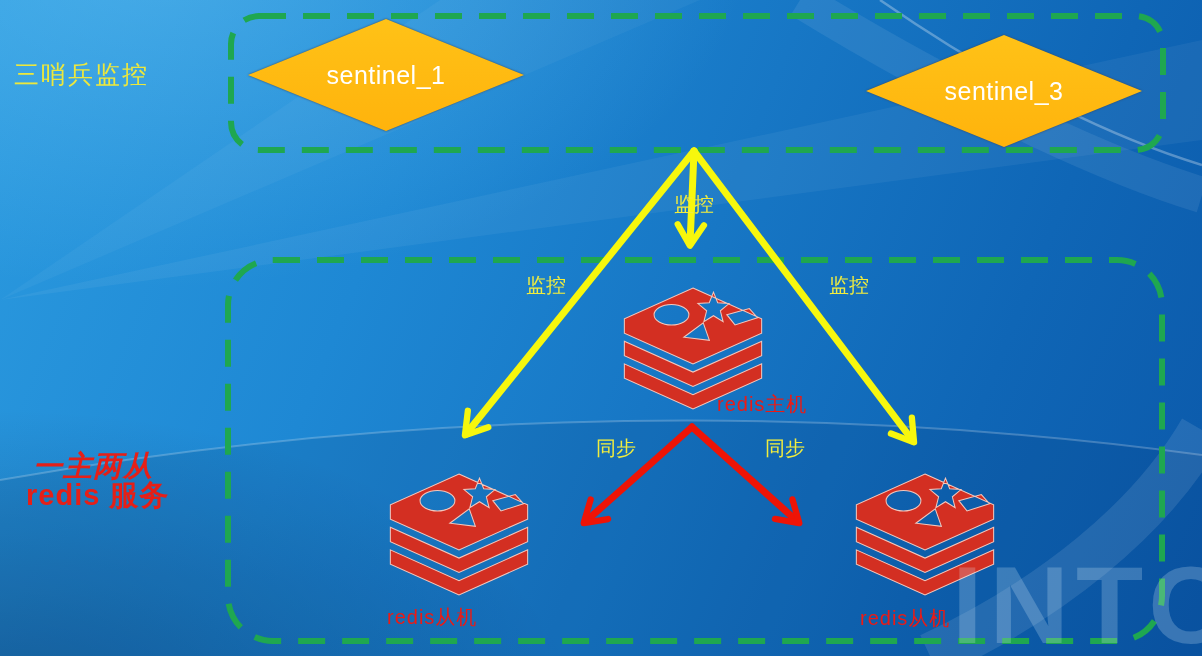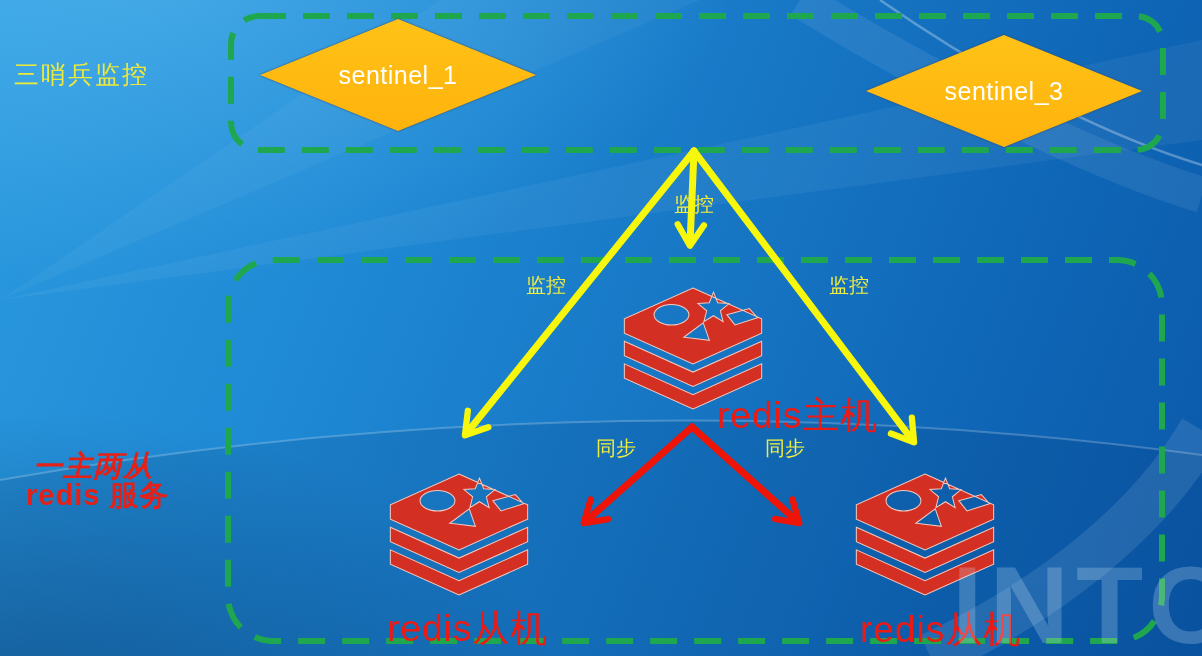--- a/index.html
+++ b/index.html
@@ -27,21 +27,21 @@
   .diamond{
     width:276px;height:112px;
     clip-path:polygon(50% 0,100% 50%,50% 100%,0 50%);
     background:linear-gradient(180deg,#FFC217 0%,#FFB30C 100%);
     display:flex;align-items:center;justify-content:center;
   }
   .diamond span{color:#FFFFFF;font-size:25px;letter-spacing:0.5px;}
 
   
   .edge-lbl{width:76px;text-align:center;font-size:20px;color:#F1ED3E;font-weight:500;}
-  .node-lbl{font-size:37px;color:#ED1A14;font-weight:500;letter-spacing:1px;}
+  .node-lbl{font-size:20px;color:#ED1A14;font-weight:500;letter-spacing:1px;}
 
   .watermark{
     left:952px;top:541px;font-size:110px;font-weight:bold;letter-spacing:7px;
     color:rgba(228,244,255,0.22);white-space:nowrap;
   }
 </style>
 </head>
 <body>
 
 <div class="stage">
@@ -70,21 +70,21 @@
     <rect x="228" y="260" width="934" height="381" rx="45" fill="none" stroke="#1FA750" stroke-width="6" stroke-dasharray="27 17"></rect>
 
     <line x1="694" y1="151" x2="466" y2="434" stroke="#F7F70D" stroke-width="7" stroke-linecap="round" marker-end="url(#mY)"></line>
     <line x1="694" y1="151" x2="690" y2="244" stroke="#F7F70D" stroke-width="7" stroke-linecap="round" marker-end="url(#mY)"></line>
     <line x1="694" y1="151" x2="913" y2="441" stroke="#F7F70D" stroke-width="7" stroke-linecap="round" marker-end="url(#mY)"></line>
 
     <line x1="692" y1="427" x2="585" y2="522" stroke="#EE1406" stroke-width="7" stroke-linecap="round" marker-end="url(#mR)"></line>
     <line x1="692" y1="427" x2="798" y2="522" stroke="#EE1406" stroke-width="7" stroke-linecap="round" marker-end="url(#mR)"></line>
   </svg>
 
-  <div class="abs diamond-wrap" style="left:260px;top:19px;">
+  <div class="abs diamond-wrap" style="left:248px;top:19px;">
     <div class="diamond">
       <span>sentinel_1</span>
     </div>
   </div>
   <div class="abs diamond-wrap" style="left:866px;top:35px;">
     <div class="diamond">
       <span>sentinel_3</span>
     </div>
   </div>
 

